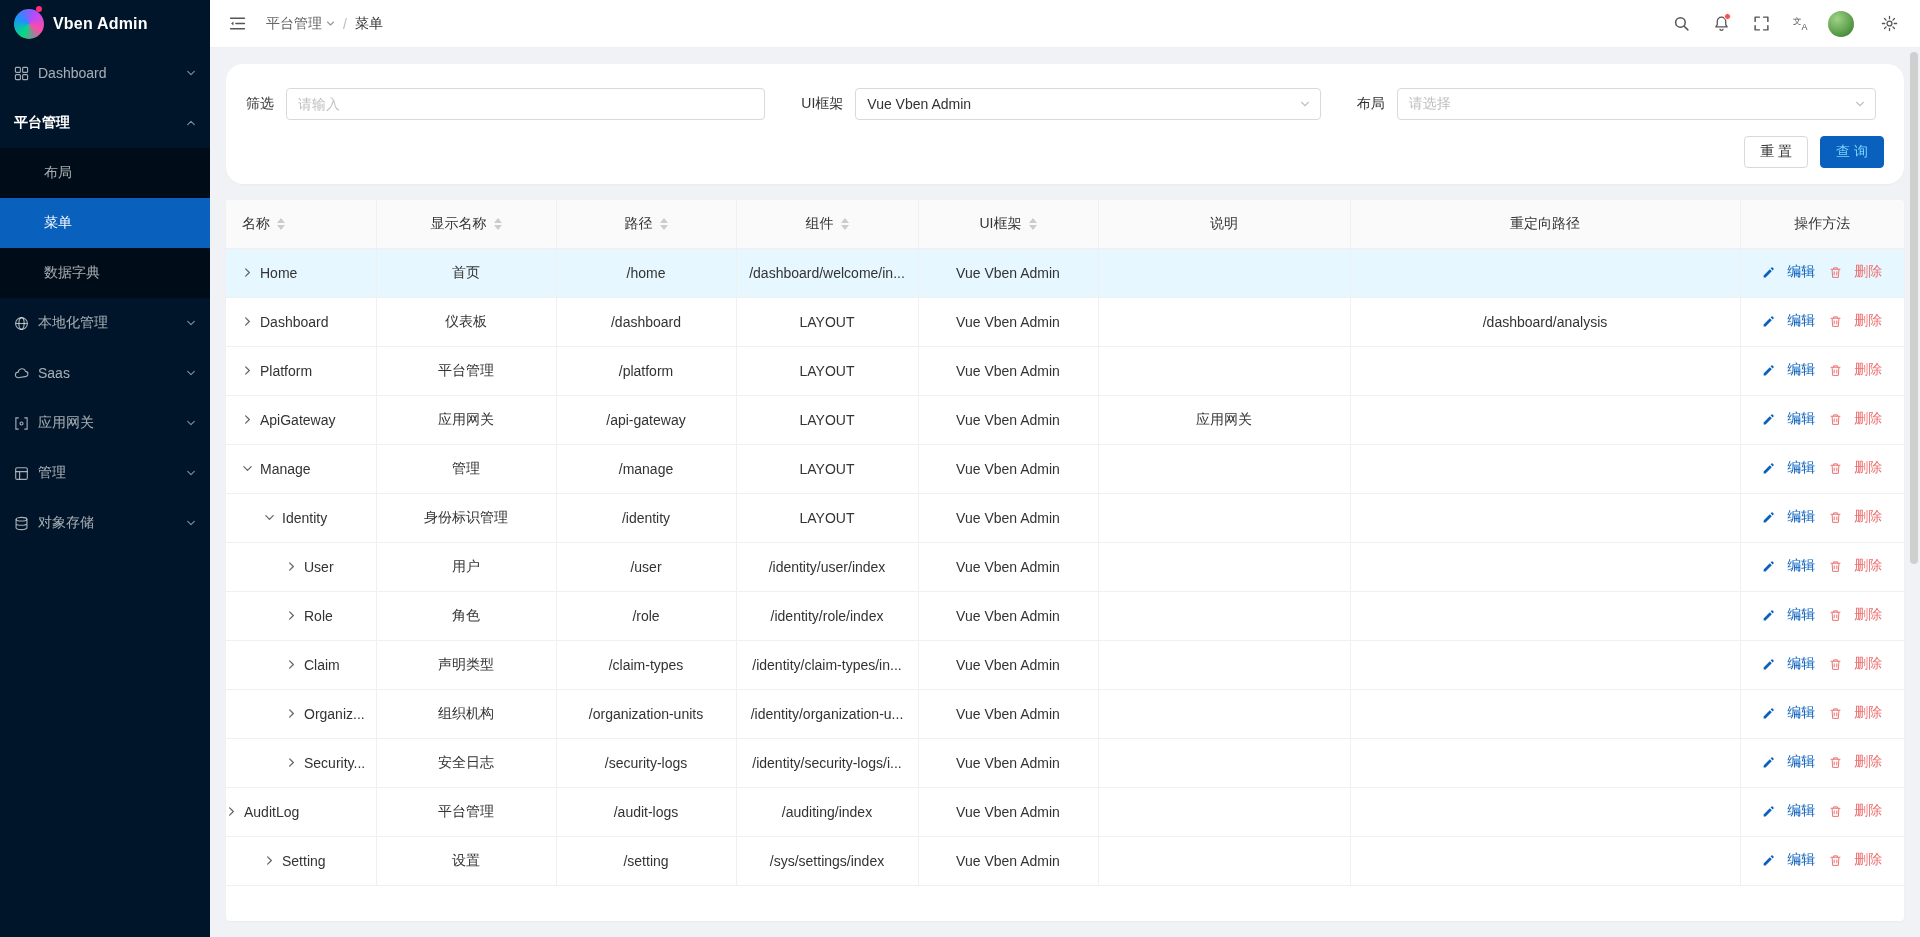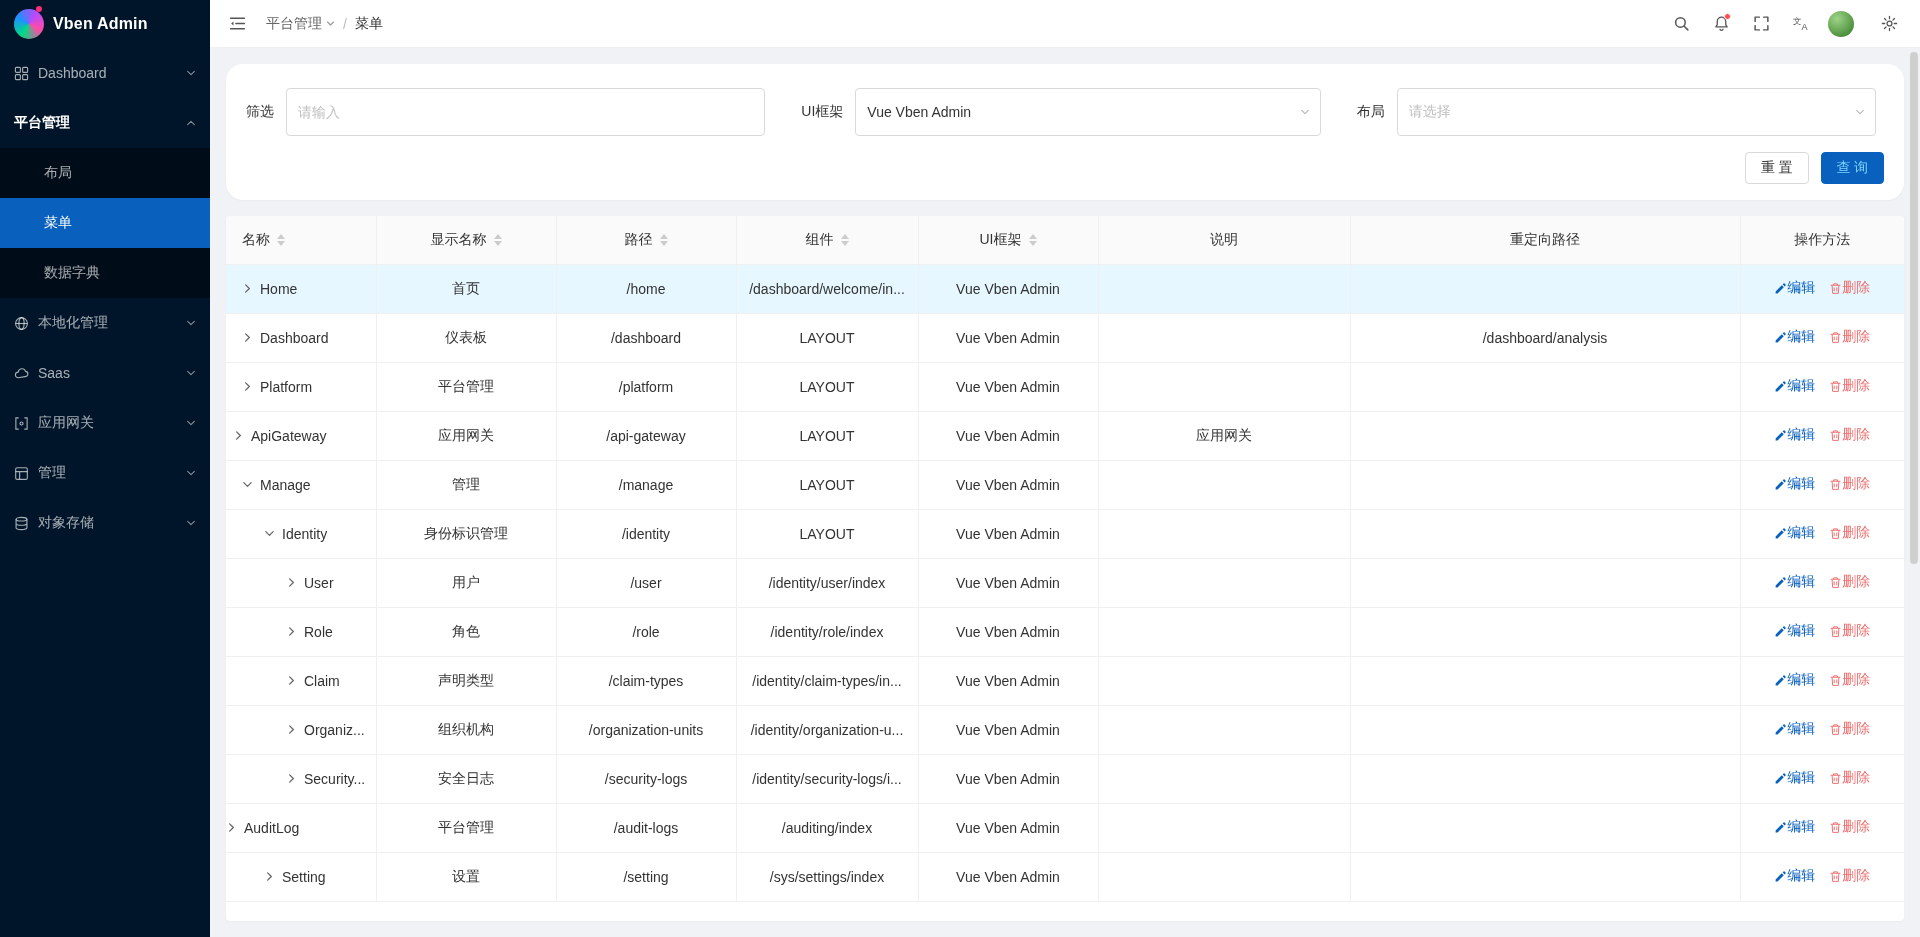--- a/index.html
+++ b/index.html
@@ -42,30 +42,30 @@
   .gear-last { margin-left:8px; }
 
   
   .content { flex:1; padding:16px; overflow:hidden; display:flex; flex-direction:column; }
   .card { background:#fff; border-radius:4px; box-shadow:0 1px 2px rgba(0,0,0,.03); }
   .filter-card { padding:24px 20px 16px 20px; margin-bottom:16px; flex-shrink:0;border-radius:17px; }
   .fields { display:flex; }
   .field { flex:1; display:flex; align-items:center; gap:12px; padding-right:36px; }
   .field.last { padding-right:8px; }
   .field label { white-space:nowrap; color:#333; }
-  .input, .select { flex:1; height:48px; border:1px solid #d9d9d9; border-radius:4px; background:#fff; font-size:14px; padding:0 11px; display:flex; align-items:center; }
+  .input, .select { flex:1; height:32px; border:1px solid #d9d9d9; border-radius:4px; background:#fff; font-size:14px; padding:0 11px; display:flex; align-items:center; }
   .input { color:#333; outline:none; font-family:inherit; }
   .input::placeholder { color:#bfbfbf; }
   .select { position:relative; cursor:pointer; padding-right:28px; }
   .sel-value { color:#333; }
   .sel-value.placeholder { color:#bfbfbf; }
   .sel-arrow { position:absolute; right:10px; top:50%; transform:translateY(-50%) rotate(90deg); color:#bbb; display:inline-flex; }
   .sel-arrow svg { width:10px; height:10px; }
   .filter-actions { display:flex; justify-content:flex-end; gap:12px; margin-top:16px; }
-  .btn { height:32px; padding:3px 15px; border-radius:4px; border:1px solid #d9d9d9; background:#fff; color:#333; font-size:14px; cursor:pointer; font-family:Liberation Serif, serif; white-space:nowrap; }
+  .btn { height:32px; padding:3px 15px; border-radius:4px; border:1px solid #d9d9d9; background:#fff; color:#333; font-size:14px; cursor:pointer; font-family:Liberation Sans, sans-serif; white-space:nowrap; }
   .btn.primary { background:#0960bd; border-color:#0960bd; color:#7dd3fc; }
 
   
   .table-card { flex:1; display:flex; flex-direction:column; overflow:hidden; }
   .table-header-bar { height:58px; display:flex; align-items:center; justify-content:space-between; padding:0 20px; flex-shrink:0; }
   .table-title { font-size:16px; color:#333; }
   .table-tools { display:flex; align-items:center; gap:16px; }
   .tool-icon { display:inline-flex; color:#555; cursor:pointer; }
   .tool-icon svg { width:17px; height:17px; }
   table { width:100%; border-collapse:collapse; table-layout:fixed; }
@@ -78,21 +78,21 @@
   .name-cell { text-align:left; }
   .name-cell .cellwrap { display:flex; align-items:center; gap:7px; }
   .expander { display:inline-flex; color:#666; cursor:pointer; flex-shrink:0; }
   .expander svg { width:11px; height:11px; }
   .expander.down { transform:rotate(90deg); }
   .sorters { display:inline-flex; flex-direction:column; margin-left:7px; vertical-align:middle; gap:2px; cursor:pointer; }
   .sorters i { width:0; height:0; border-left:4px solid transparent; border-right:4px solid transparent; display:block; }
   .sorters .up { border-bottom:5px solid #ccc; }
   .sorters .dn { border-top:5px solid #ccc; }
   .actions { white-space:nowrap; }
-  .actions a { display:inline-flex; align-items:center; gap:0; cursor:pointer; font-size:14px; text-decoration:none; }
+  .actions a { display:inline-flex; align-items:center; gap:12px; cursor:pointer; font-size:14px; text-decoration:none; }
   .actions a svg { width:13px; height:13px; }
   .actions .edit { color:#0960bd; margin-right:14px; }
   .actions .del { color:#ed6f6f; }
 
   
   .v-scrollbar { position:fixed; right:2px; top:52px; width:8px; height:512px; border-radius:4px; background:#c9c9c9; opacity:.85; }
 </style>
 </head>
 <body>
 
@@ -448,21 +448,21 @@
                         <g fill="none" stroke="currentColor" stroke-width="1.2">
                           <path d="M2 4h12M5.7 4V2.3h4.6V4M3.8 4l.7 10h7l.7-10M6.4 6.8v4.6M9.6 6.8v4.6"></path>
                         </g>
                       </svg>
                     </span>
                     <span>删除</span>
                   </a></td>
               </tr>
               <tr>
                 <td class="name-cell">
-                  <span class="cellwrap" style="padding-left:7px">
+                  <span class="cellwrap" style="padding-left:16px">
                     <span class="expander right">
                       <svg viewBox="0 0 12 12">
                         <path d="M4 2l4 4-4 4" fill="none" stroke="currentColor" stroke-width="1.4" stroke-linecap="round" stroke-linejoin="round"></path>
                       </svg>
                     </span>
                     <span>ApiGateway</span>
                   </span>
                 </td>
                 <td>应用网关</td>
                 <td>/api-gateway</td>

